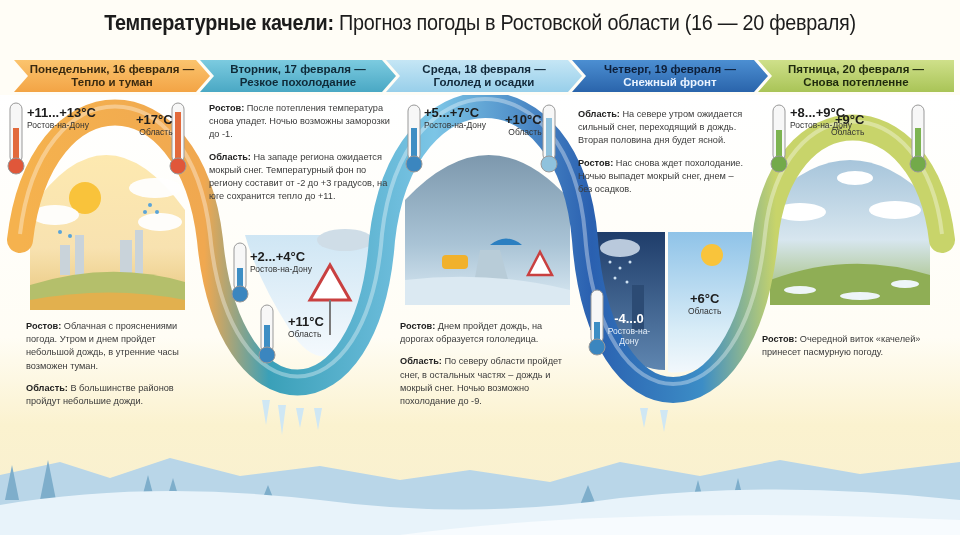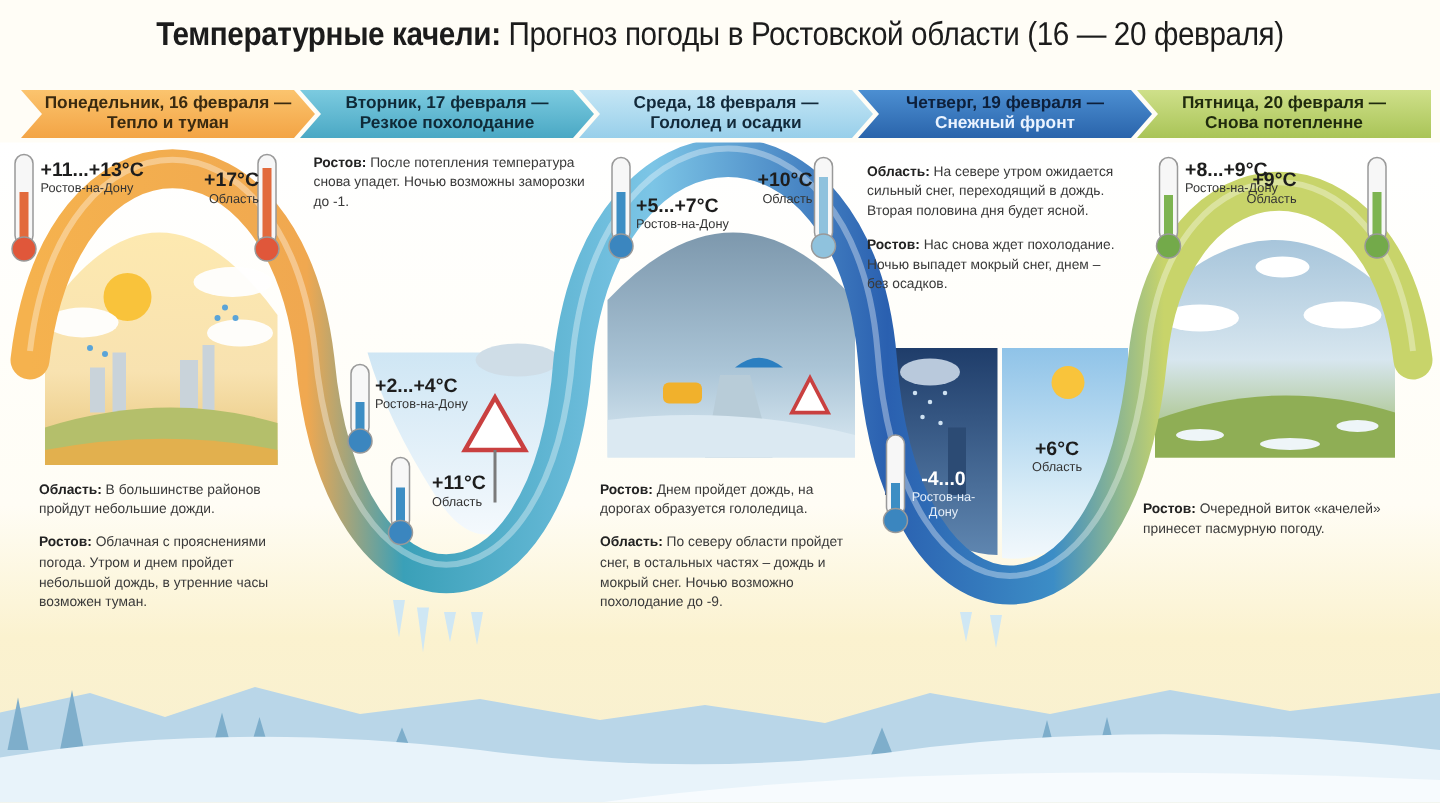--- a/index.html
+++ b/index.html
@@ -233,21 +233,21 @@
 
 <div class="abs" style="left:250px;top:250px;">
   <div class="temp">+2...+4°C</div>
   <div class="sub">Ростов-на-Дону</div>
 </div>
 <div class="abs" style="left:288px;top:315px;text-align:left;">
   <div class="temp">+11°C</div>
   <div class="sub">Область</div>
 </div>
 
-<div class="abs" style="left:424px;top:106px;margin-top:24px;">
+<div class="abs" style="left:424px;top:106px;">
   <div class="temp">+5...+7°C</div>
   <div class="sub">Ростов-на-Дону</div>
 </div>
 <div class="abs" style="left:505px;top:113px;text-align:right;">
   <div class="temp">+10°C</div>
   <div class="sub">Область</div>
 </div>
 
 <div class="abs" style="left:606px;top:312px;text-align:center;color:#fff;">
   <div class="temp" style="color:#fff;">-4...0</div>
@@ -261,26 +261,27 @@
 <div class="abs" style="left:790px;top:106px;">
   <div class="temp">+8...+9°C</div>
   <div class="sub">Ростов-на-Дону</div>
 </div>
 <div class="abs" style="left:831px;top:113px;text-align:right;">
   <div class="temp">+9°C</div>
   <div class="sub">Область</div>
 </div>
 
 <div class="abs txt" style="left:26px;top:320px;width:180px;">
+  <p><b>Ростов:</b><span> Облачная с прояснениями погода. Утром и днем пройдет небольшой дождь, в утренние часы возможен туман.</span></p>
   <p><b>Область:</b><span> В большинстве районов пройдут небольшие дожди.</span></p>
-  <p><b>Ростов:</b><span> Облачная с прояснениями погода. Утром и днем пройдет небольшой дождь, в утренние часы возможен туман.</span></p>
 </div>
 
 <div class="abs txt" style="left:209px;top:102px;width:186px;">
   <p><b>Ростов:</b><span> После потепления температура снова упадет. Ночью возможны заморозки до -1.</span></p>
+  <p><b>Область:</b><span> На западе региона ожидается мокрый снег. Температурный фон по региону составит от -2 до +3 градусов, на юге сохранится тепло до +11.</span></p>
 </div>
 
 <div class="abs txt" style="left:400px;top:320px;width:172px;">
   <p><b>Ростов:</b><span> Днем пройдет дождь, на дорогах образуется гололедица.</span></p>
   <p><b>Область:</b><span> По северу области пройдет снег, в остальных частях – дождь и мокрый снег. Ночью возможно похолодание до -9.</span></p>
 </div>
 
 <div class="abs txt" style="left:578px;top:108px;width:172px;">
   <p><b>Область:</b><span> На севере утром ожидается сильный снег, переходящий в дождь. Вторая половина дня будет ясной.</span></p>
   <p><b>Ростов:</b><span> Нас снова ждет похолодание. Ночью выпадет мокрый снег, днем – без осадков.</span></p>

